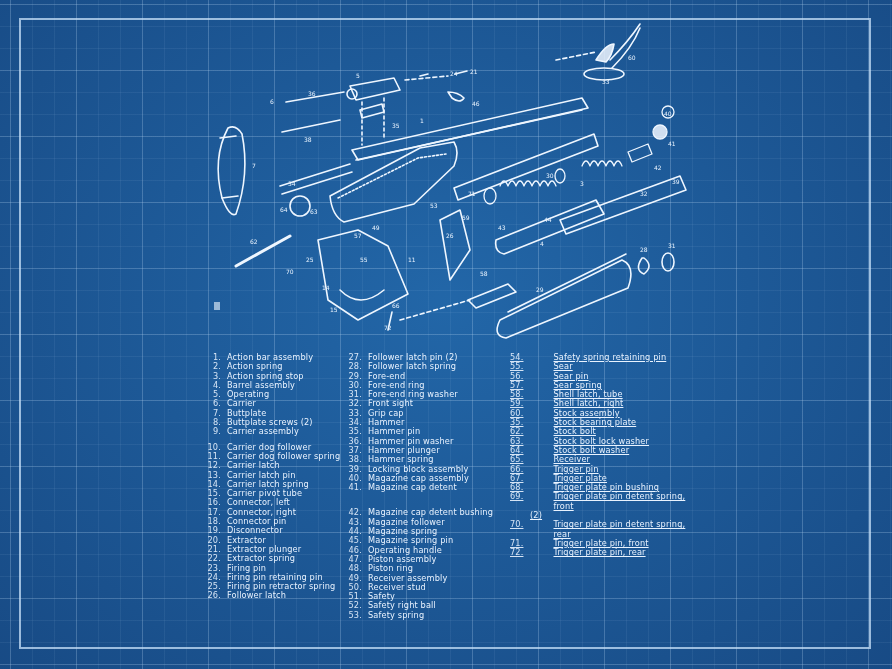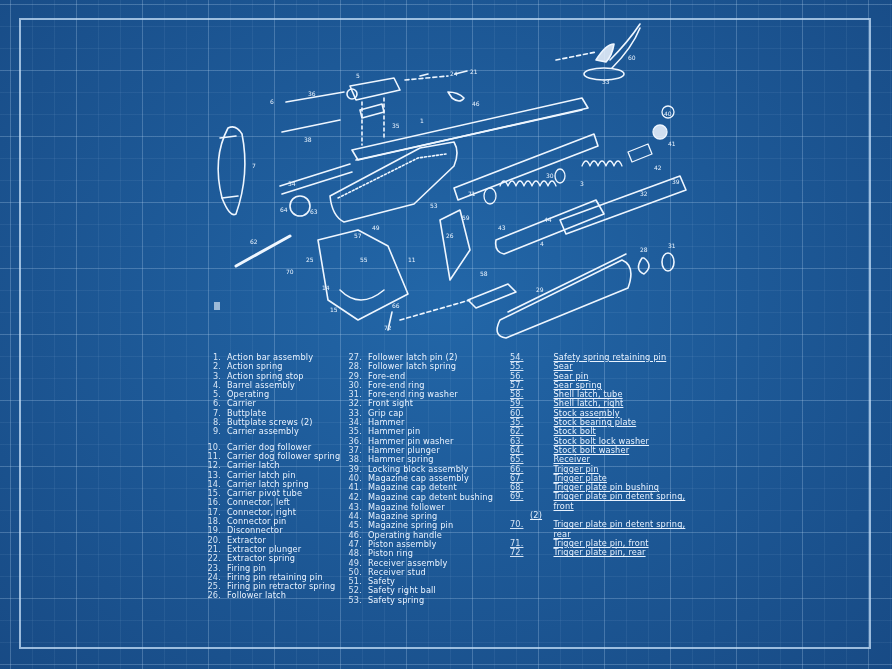--- a/index.html
+++ b/index.html
@@ -333,21 +333,21 @@
         <span>Locking block assembly</span>
       </div>
     <div class="row">
         <span class="num">40.</span>
         <span>Magazine cap assembly</span>
       </div>
     <div class="row">
         <span class="num">41.</span>
         <span>Magazine cap detent</span>
       </div>
-    <div class="row" style="margin-top:1px">
+    <div class="row" style="margin-top:16px">
         <span class="num">42.</span>
         <span>Magazine cap detent bushing</span>
       </div>
     <div class="row">
         <span class="num">43.</span>
         <span>Magazine follower</span>
       </div>
     <div class="row">
         <span class="num">44.</span>
         <span>Magazine spring</span>

